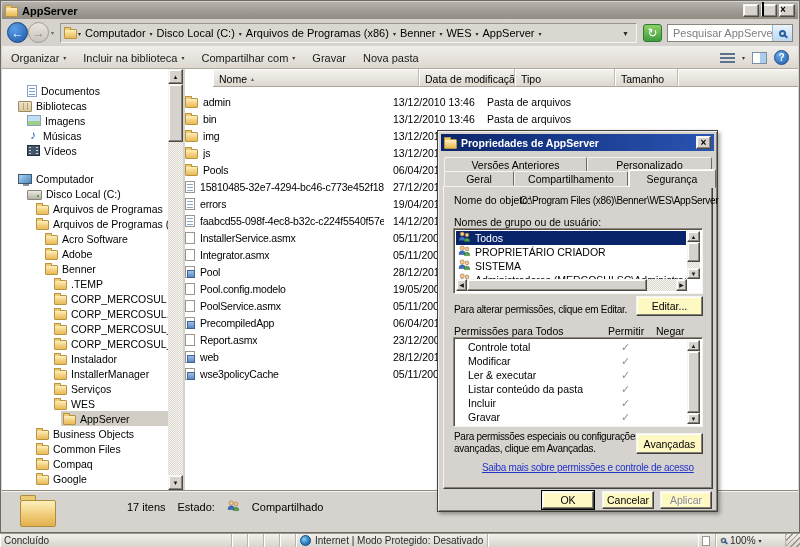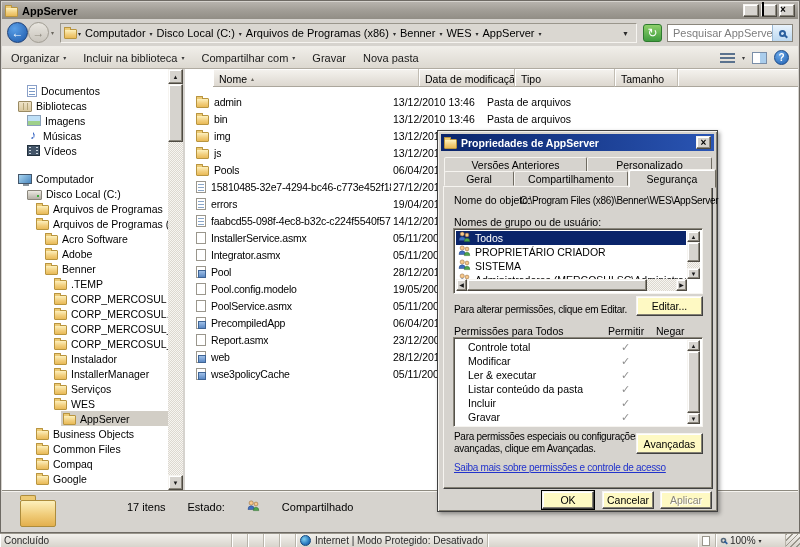--- a/index.html
+++ b/index.html
@@ -117,29 +117,29 @@
   #sidebar-thumb { position:absolute; left:0; top:15px; width:15px; height:58px; }
 
   #filelist { position:absolute; left:184px; right:1px; top:68px; bottom:42px; background:#fff;
     overflow:hidden; font-size:10.5px; }
   #list-header { position:absolute; left:0; right:0; top:0; height:18px; display:flex;padding-left:28px; }
   .col-h { background:linear-gradient(#f5f3ef,#ddd8d0); border-right:1px solid #c2bdb3;
     border-bottom:1px solid #aba69c; box-shadow:inset 1px 1px 0 #fff;
     padding:2px 0 0 6px; display:flex; align-items:center; gap:4px; white-space:nowrap; overflow:hidden; }
   #rows { position:absolute; left:0; right:0; top:24px; }
   .file-row { height:17px; display:flex; align-items:center; }
-  .cell-name { width:206px; padding-left:11px; display:flex; align-items:center; gap:5px; overflow:hidden; }
+  .cell-name { width:206px; padding-left:0; display:flex; align-items:center; gap:5px; overflow:hidden; }
   .cell-name .nm { white-space:nowrap; overflow:hidden; max-width:184px; letter-spacing:-0.2px; }
   .cell-date { width:96px; padding-left:2px; white-space:nowrap; overflow:hidden; }
   .cell-type { width:100px; white-space:nowrap; overflow:hidden; }
 
   #statusbar { position:absolute; left:1px; right:1px; bottom:1px; height:41px; background:#d6d3ce;
     border-top:1px solid #8e8a80; box-shadow:inset 0 1px 0 #f6f4f0; }
   #status-big-folder { position:absolute; left:18px; top:4px; }
-  #status-text { position:absolute; left:125px; top:9px; display:flex; align-items:center; gap:22px; }
+  #status-text { position:absolute; left:125px; top:9px; display:flex; align-items:center; gap:12px; }
 
   
   #dialog { position:absolute; left:437px; top:130px; width:281px; height:382px; z-index:10;
     background:#d6d3ce; border:1px solid #404040; font-size:10.5px;
     box-shadow:inset 1px 1px 0 #f4f2ee, inset -1px -1px 0 #848074, 2px 2px 4px rgba(0,0,0,.35); }
   #dlg-title { position:absolute; left:3px; right:3px; top:3px; height:17px; padding:0 3px; gap:4px;
     background:linear-gradient(90deg,#0a246a,#2a55b4); color:#fff; font-weight:bold;
     display:flex; align-items:center; }
   #dlg-close { margin-left:auto; width:15px; height:13px; font-size:10px; font-weight:bold; line-height:10px; }
   .tabrow { position:absolute; display:flex; }
@@ -165,21 +165,21 @@
     background-size:2px 2px; background-position:0 0,1px 1px; }
   .hscroll { position:absolute; height:12px; background:#e9e6e0;
     background-image:linear-gradient(45deg,#f7f5f1 25%,transparent 25%,transparent 75%,#f7f5f1 75%),
                      linear-gradient(45deg,#f7f5f1 25%,#dcd8d0 25%,#dcd8d0 75%,#f7f5f1 75%);
     background-size:2px 2px; background-position:0 0,1px 1px; }
   .sbv { position:absolute; left:0; width:13px; height:11px; }
   .sbh { position:absolute; top:0; width:11px; height:12px; }
   #perm-rows { position:absolute; left:2px; top:3px; right:16px; bottom:2px; }
   .perm-row { height:14px; display:flex; align-items:flex-start; padding-left:12px; position:relative; white-space:nowrap; }
   .perm-check { position:absolute; left:165px; color:#8f8f8f; font-size:11px; }
-  #learn-link { color:#2233cc; text-decoration:underline; }
+  #learn-link { color:#2233cc; text-decoration:underline;margin-left:28px; }
   .dlg-btn { position:absolute; top:360px; width:52px; height:18px; font-size:10.5px; }
   #ok-button { outline:1px solid #000; }
   #apply-button { color:#8a867c; text-shadow:1px 1px 0 #fff; }
 
   
   #ie-bar { position:absolute; left:0; right:0; bottom:0; height:14px; font-size:10px; color:#2a2a2a;
     background:linear-gradient(#f2f0ec,#d8d4cc); border-top:1px solid #9a968c; display:flex; overflow:hidden; }
   .ie-cell { border-right:1px solid #b8b4aa; box-shadow:inset 1px 0 0 #fff; display:flex; align-items:center;
     padding:0 4px; white-space:nowrap; overflow:hidden; }
   #ie-grip { width:14px; background:repeating-linear-gradient(135deg,#9a968c 0 1px,transparent 1px 4px); }

